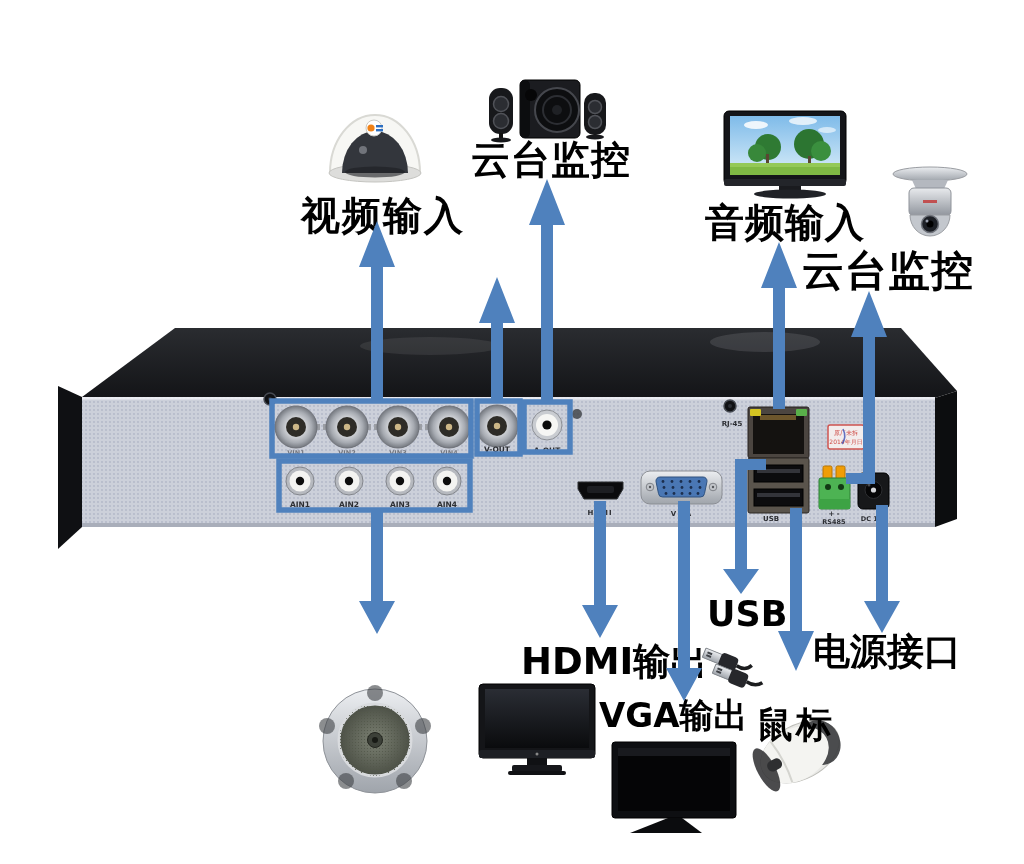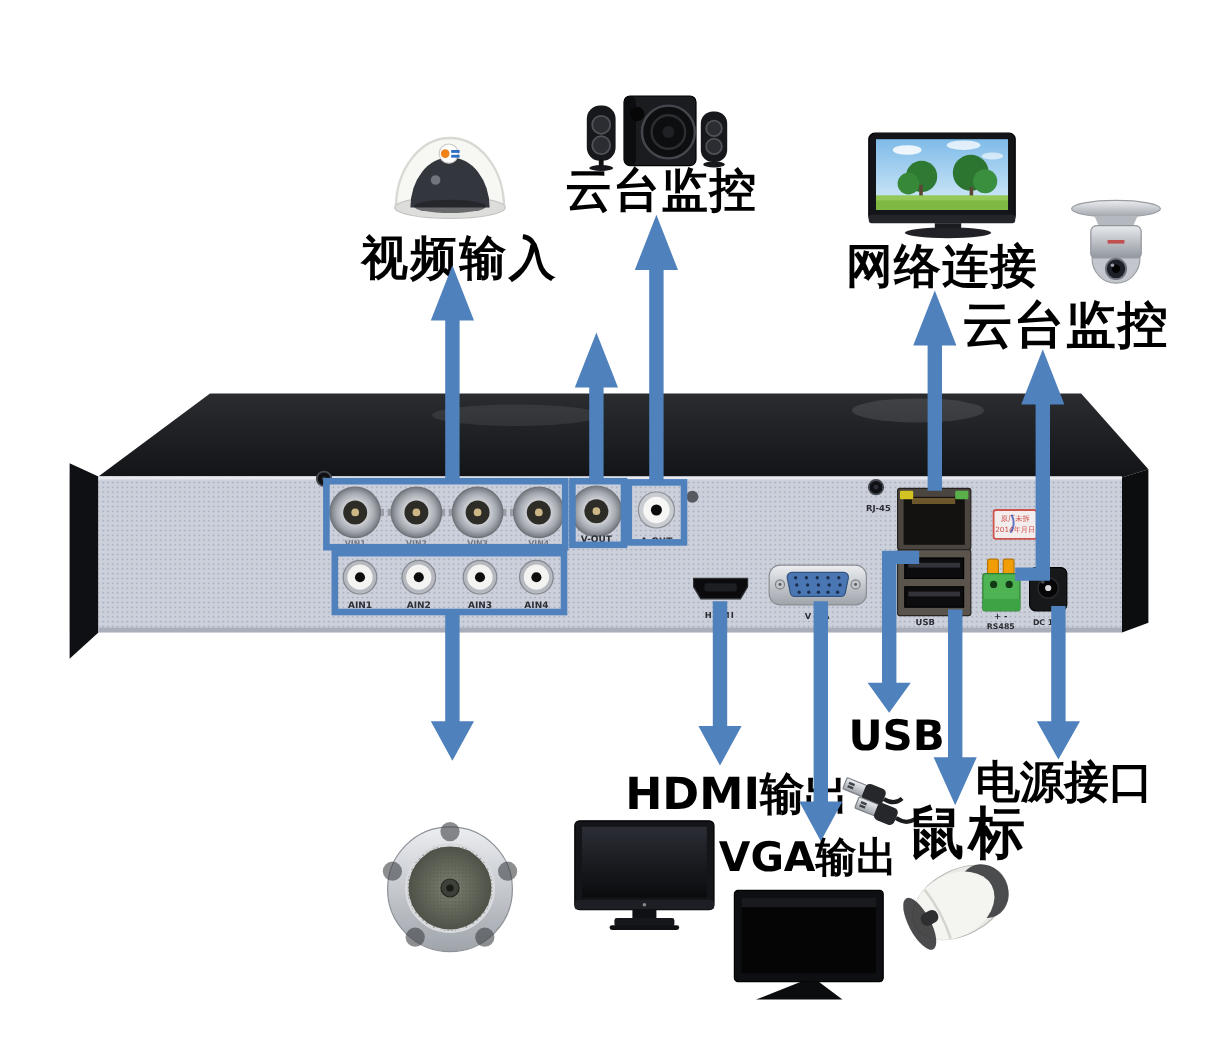--- a/index.html
+++ b/index.html
@@ -11,21 +11,21 @@
            font-family:"DejaVu Sans",sans-serif;}
   #lb-video-in {left:301px;top:184px;font-size:39px;letter-spacing:2px;margin-top:12px;}
   #lb-audio-out{left:471px;top:140px;font-size:39px;letter-spacing:1px;}
   #lb-video-out{left:432px;top:241px;font-size:36px;letter-spacing:1px;}
   #lb-network  {left:705px;top:203px;font-size:39px;letter-spacing:1px;}
   #lb-ptz      {left:802px;top:250px;font-size:42px;letter-spacing:1px;}
   #lb-audio-in {left:304px;top:642px;font-size:39px;letter-spacing:2px;}
   #lb-hdmi-out {left:521px;top:643px;font-size:37px;}
   #lb-vga-out  {left:599px;top:698px;font-size:34px;text-align:center;}
   #lb-usb      {left:707px;top:597px;font-size:35px;}
-  #lb-mouse    {left:757px;top:671px;font-size:47px;letter-spacing:3px;}
+  #lb-mouse    {left:757px;top:707px;font-size:36px;letter-spacing:3px;}
   #lb-power    {left:813px;top:633px;font-size:37px;}
   text{font-family:"DejaVu Sans",sans-serif;}
 </style>
 </head>
 <body>
 
 <div id="canvas">
 
   <svg class="layer" viewBox="0 0 1024 864">
     <defs>
@@ -355,21 +355,21 @@
           <rect x="3" y="5.5" width="5" height="2" fill="#3f4247"></rect>
         <rect x="17" y="-2.5" width="18" height="15" rx="4" fill="#26272b"></rect>
         <path d="M35,5 q10,2 15,-5" stroke="#1c1d1f" stroke-width="3.5" fill="none"></path>
       </g>
     </g>
   </svg>
 
   <div class="layer">
     <div class="callout" id="lb-video-in">视频输入</div>
     <div class="callout" id="lb-audio-out">云台监控</div>
-    <div class="callout" id="lb-network">网络连接</div>
+    <div class="callout" id="lb-network">音频输入</div>
     <div class="callout" id="lb-ptz">云台监控</div>
     <div class="callout" id="lb-hdmi-out">HDMI输出</div>
     <div class="callout" id="lb-vga-out">VGA输出</div>
     <div class="callout" id="lb-usb">USB</div>
     <div class="callout" id="lb-mouse">鼠标</div>
     <div class="callout" id="lb-power">电源接口</div>
   </div>
 
   <svg class="layer nopointer" viewBox="0 0 1024 864">
     <g fill="none" stroke="#4F81BD" stroke-width="5.5">

